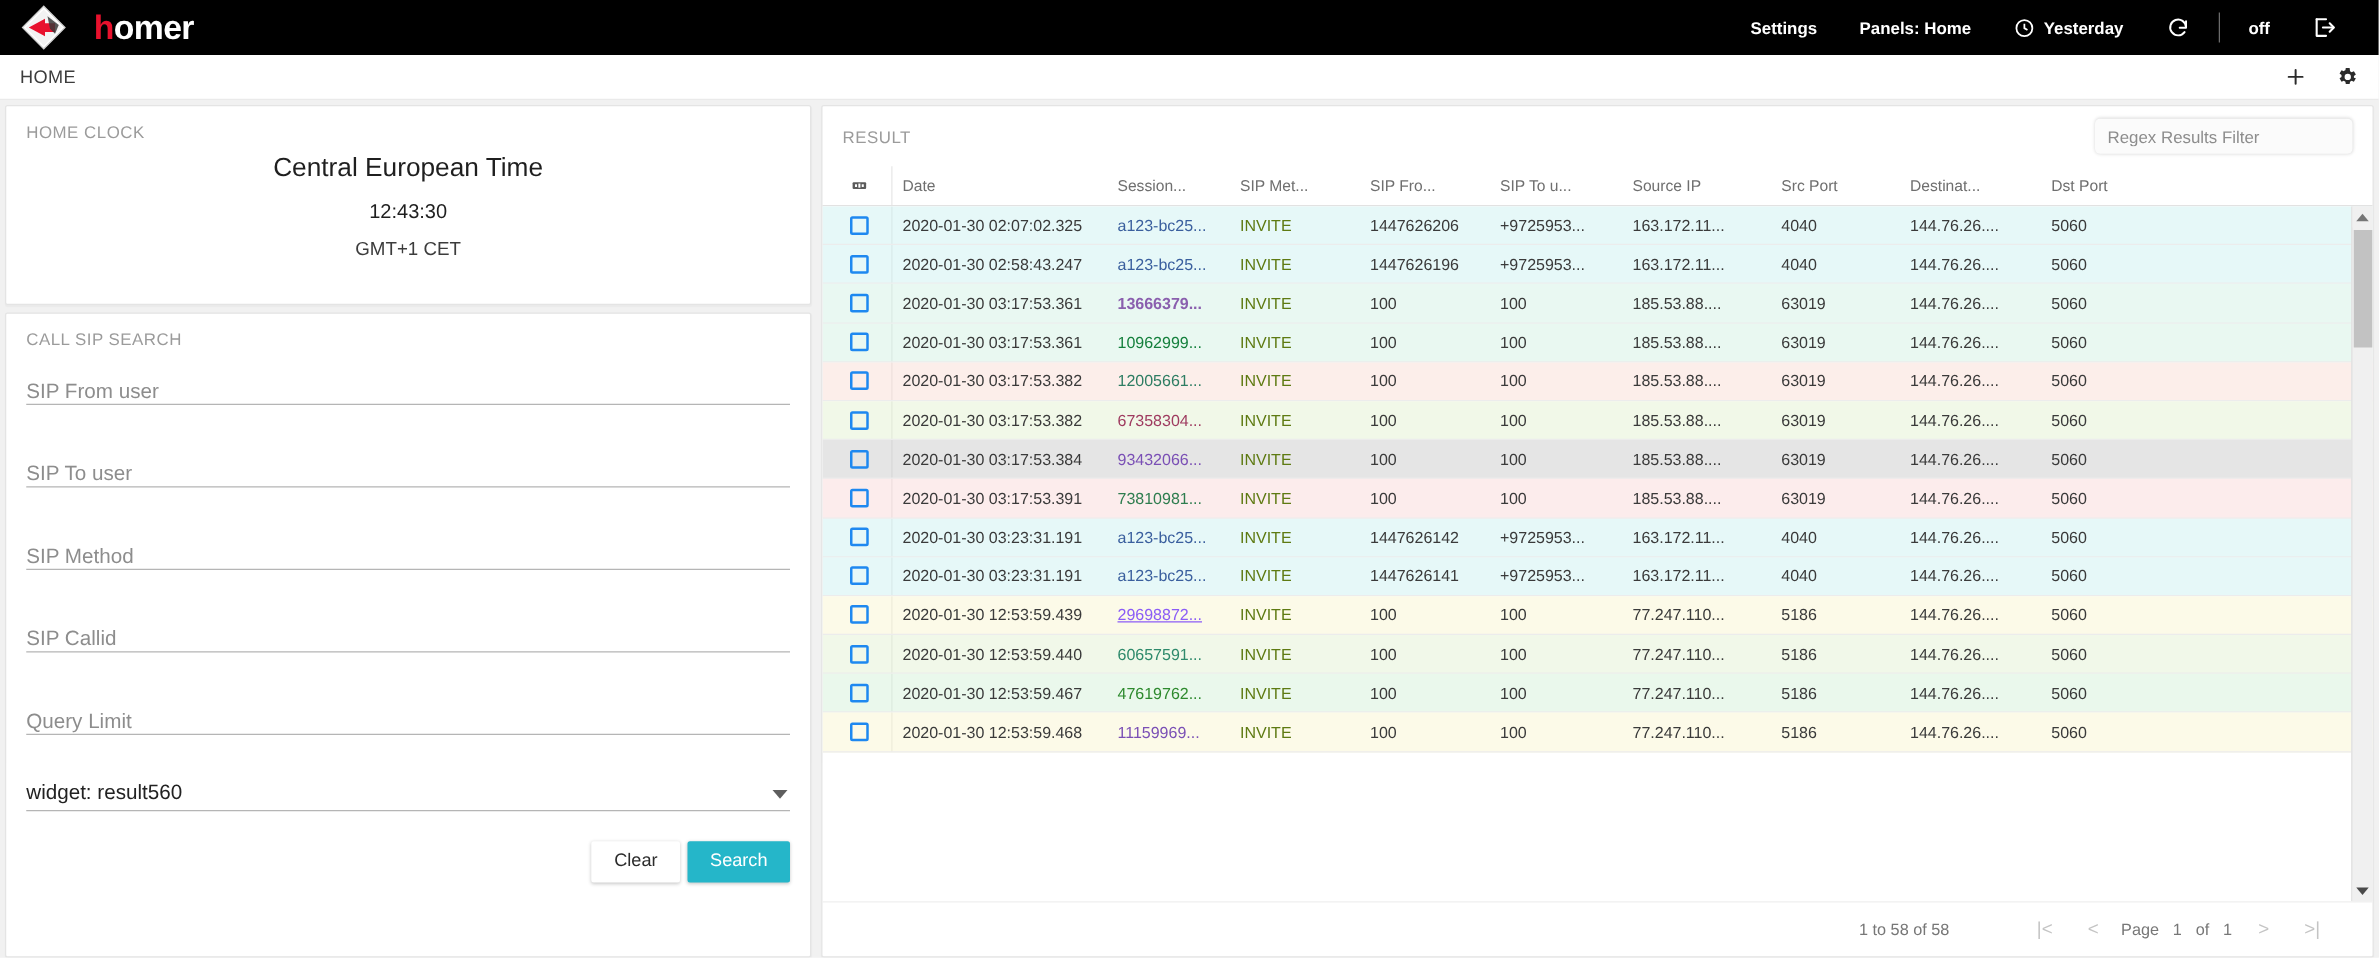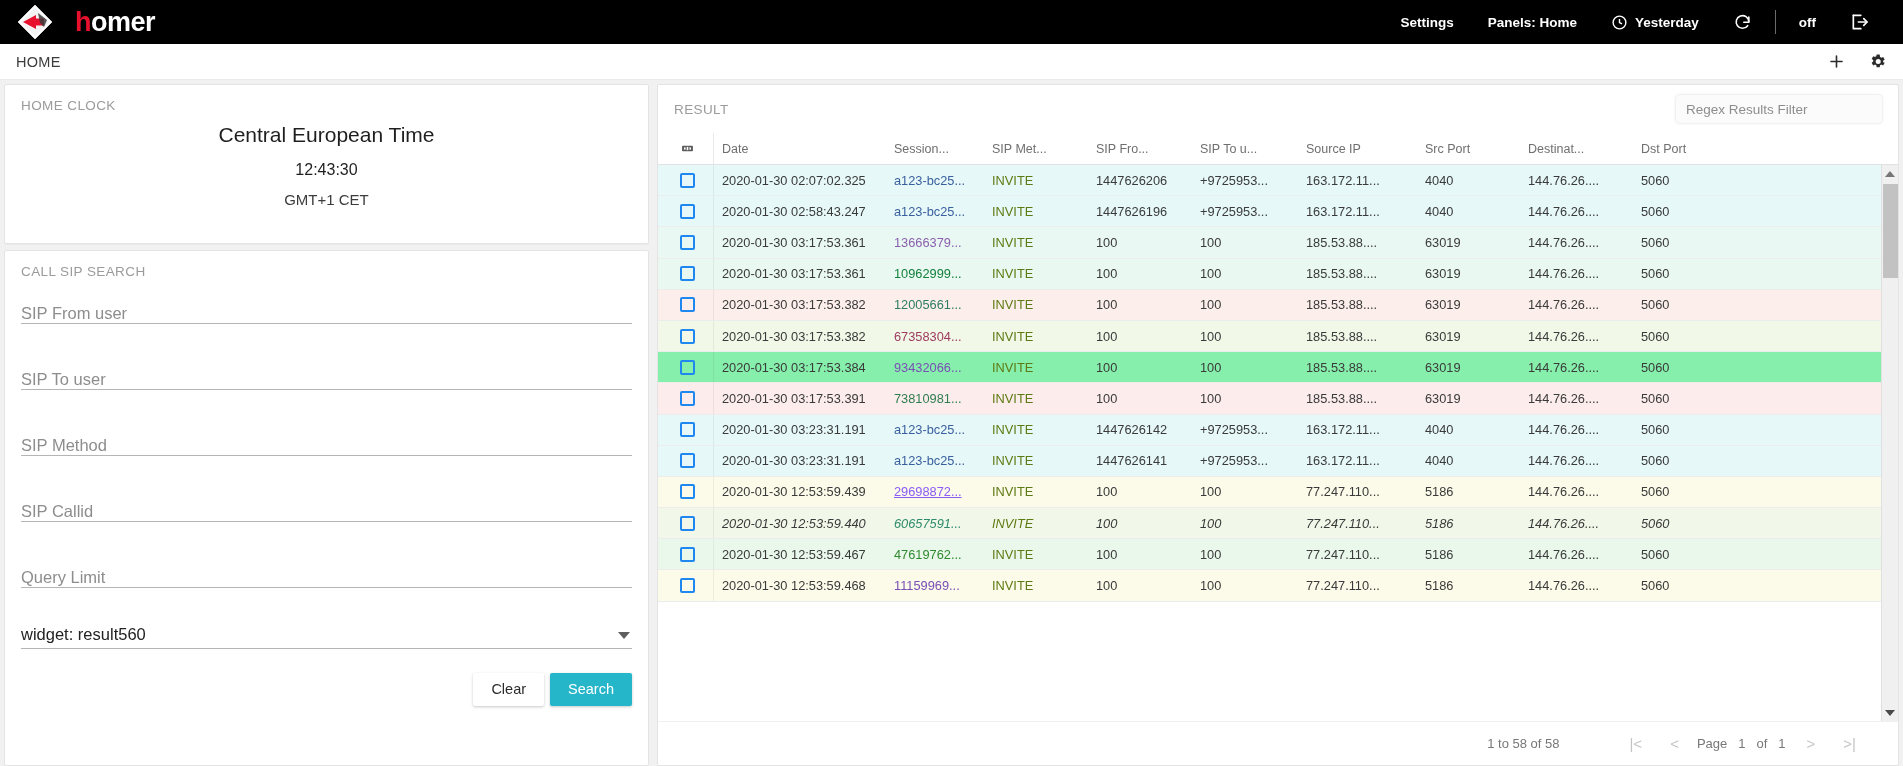--- a/index.html
+++ b/index.html
@@ -376,21 +376,21 @@
               <div class="cell c-srcip">163.172.11...</div>
               <div class="cell c-srcport">4040</div>
               <div class="cell c-dstip">144.76.26....</div>
               <div class="cell c-dstport">5060</div>
             </div>
             <div class="grid-row" style="background: rgb(233, 248, 242);">
               <div class="cell sel">
                 <span class="cbox"></span>
               </div>
               <div class="cell c-date">2020-01-30 03:17:53.361</div>
-              <div class="cell c-session" style="color: rgb(138, 95, 174);">13666379...</div>
+              <div class="cell c-session" style="color: rgb(138, 95, 174); font-weight: bold;">13666379...</div>
               <div class="cell c-method cell-method">INVITE</div>
               <div class="cell c-from">100</div>
               <div class="cell c-to">100</div>
               <div class="cell c-srcip">185.53.88....</div>
               <div class="cell c-srcport">63019</div>
               <div class="cell c-dstip">144.76.26....</div>
               <div class="cell c-dstport">5060</div>
             </div>
             <div class="grid-row" style="background: rgb(233, 248, 241);">
               <div class="cell sel">
@@ -427,21 +427,21 @@
               <div class="cell c-date">2020-01-30 03:17:53.382</div>
               <div class="cell c-session" style="color: rgb(158, 58, 95);">67358304...</div>
               <div class="cell c-method cell-method">INVITE</div>
               <div class="cell c-from">100</div>
               <div class="cell c-to">100</div>
               <div class="cell c-srcip">185.53.88....</div>
               <div class="cell c-srcport">63019</div>
               <div class="cell c-dstip">144.76.26....</div>
               <div class="cell c-dstport">5060</div>
             </div>
-            <div class="grid-row" style="background: #86efac;">
+            <div class="grid-row" style="background: #e5e5e5;">
               <div class="cell sel">
                 <span class="cbox"></span>
               </div>
               <div class="cell c-date">2020-01-30 03:17:53.384</div>
               <div class="cell c-session" style="color: rgb(122, 79, 181);">93432066...</div>
               <div class="cell c-method cell-method">INVITE</div>
               <div class="cell c-from">100</div>
               <div class="cell c-to">100</div>
               <div class="cell c-srcip">185.53.88....</div>
               <div class="cell c-srcport">63019</div>
@@ -497,21 +497,21 @@
               <div class="cell c-date">2020-01-30 12:53:59.439</div>
               <div class="cell c-session" style="color: #8b5cf6; text-decoration: underline;">29698872...</div>
               <div class="cell c-method cell-method">INVITE</div>
               <div class="cell c-from">100</div>
               <div class="cell c-to">100</div>
               <div class="cell c-srcip">77.247.110...</div>
               <div class="cell c-srcport">5186</div>
               <div class="cell c-dstip">144.76.26....</div>
               <div class="cell c-dstport">5060</div>
             </div>
-            <div class="grid-row" style="background: rgb(241, 248, 233); font-style: italic;">
+            <div class="grid-row" style="background: rgb(241, 248, 233);">
               <div class="cell sel">
                 <span class="cbox"></span>
               </div>
               <div class="cell c-date">2020-01-30 12:53:59.440</div>
               <div class="cell c-session" style="color: rgb(46, 138, 107);">60657591...</div>
               <div class="cell c-method cell-method">INVITE</div>
               <div class="cell c-from">100</div>
               <div class="cell c-to">100</div>
               <div class="cell c-srcip">77.247.110...</div>
               <div class="cell c-srcport">5186</div>

